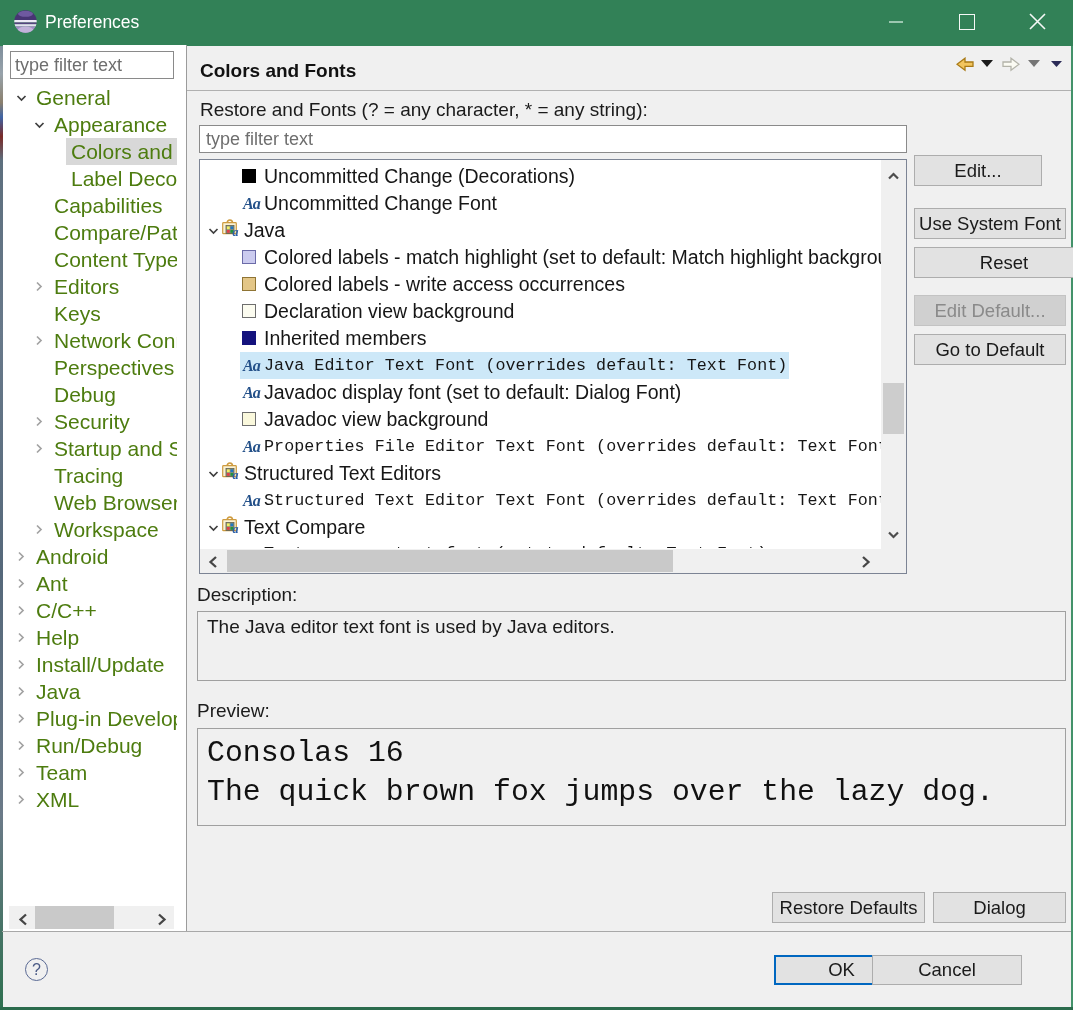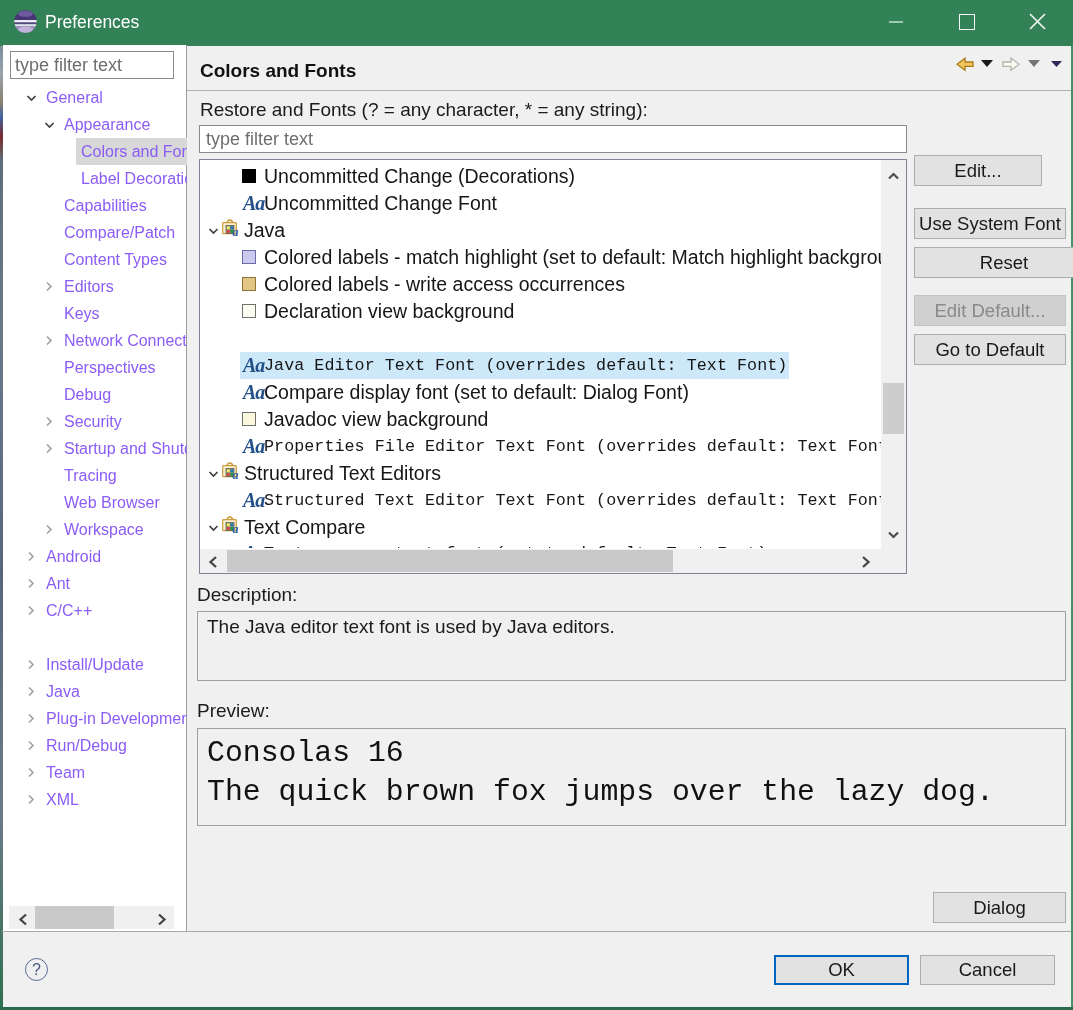--- a/index.html
+++ b/index.html
@@ -1,23 +1,23 @@
 <!DOCTYPE html>
 <html><head><meta charset="utf-8"><style>
 *{box-sizing:border-box;margin:0;padding:0}
 html,body{width:1073px;height:1010px;overflow:hidden}
 body{font-family:"Liberation Sans",sans-serif;background:#F0F0F0}
 .ab{position:absolute}
-.trow{position:absolute;left:10px;width:177px;height:27px;font-size:16px;color:#8b5cf6;white-space:nowrap;overflow:hidden}
+.trow{position:absolute;left:0;width:177px;height:27px;font-size:21px;color:#4d7c0f;white-space:nowrap;overflow:hidden}
 .trow span{position:absolute;line-height:27px}
 .lrow{position:absolute;left:0;width:681px;height:27px;font-size:19.5px;color:#161616;white-space:nowrap;overflow:hidden}
 .lrow .txt{position:absolute;line-height:27px;left:64px}
 .mono{font-family:"Liberation Mono",monospace;font-size:16.7px;letter-spacing:0.05px}
 .btn{position:absolute;background:#E2E2E2;border:1px solid #ADADAD;font-size:18.5px;color:#1a1a1a;display:flex;align-items:center;justify-content:center}
-.aa{position:absolute;font-family:"Liberation Serif",serif;font-style:italic;font-weight:bold;font-size:20px;color:#235089;letter-spacing:-1px;line-height:27px}
+.aa{position:absolute;font-family:"Liberation Serif",serif;font-style:italic;font-weight:bold;font-size:16px;color:#235089;letter-spacing:-1px;line-height:27px}
 .sw{position:absolute;width:14px;height:14px;top:6px;left:42px}
 </style></head><body>
 <div class="ab" style="left:0;top:0;width:1073px;height:1010px">
 
 <div class="ab" style="left:0;top:45px;width:3px;height:962px;background:linear-gradient(180deg,#7d8d9b 0%,#98a3ab 3%,#8a7f6d 6%,#3f64a5 7.5%,#7a2a28 9.5%,#5d6f7e 12%,#68798a 30%,#55687a 55%,#6b7a88 80%,#2f7050 100%)"></div>
 <div class="ab" style="left:1071px;top:45px;width:2px;height:962px;background:#43926A"></div>
 <div class="ab" style="left:0;top:1007px;width:1073px;height:3px;background:#2B6B4C"></div>
 <div class="ab" style="left:0;top:0;width:1073px;height:45.5px;background:#328157"></div>
 <svg class="ab" style="left:14px;top:10px" width="23" height="23">
 <defs>
@@ -128,20 +128,26 @@
         <path d="M2,1.5 L6,5.5 L2,9.5" stroke="#A2A2A2" stroke-width="1.7" fill="none"></path>
       </svg>
       <span style="left:36px">Ant</span>
     </div>
 <div class="trow" style="top:597px">
       <svg style="position:absolute;left:17px;top:8px" width="8" height="11">
         <path d="M2,1.5 L6,5.5 L2,9.5" stroke="#A2A2A2" stroke-width="1.7" fill="none"></path>
       </svg>
       <span style="left:36px">C/C++</span>
     </div>
+<div class="trow" style="top:624px">
+      <svg style="position:absolute;left:17px;top:8px" width="8" height="11">
+        <path d="M2,1.5 L6,5.5 L2,9.5" stroke="#A2A2A2" stroke-width="1.7" fill="none"></path>
+      </svg>
+      <span style="left:36px">Help</span>
+    </div>
 <div class="trow" style="top:651px">
       <svg style="position:absolute;left:17px;top:8px" width="8" height="11">
         <path d="M2,1.5 L6,5.5 L2,9.5" stroke="#A2A2A2" stroke-width="1.7" fill="none"></path>
       </svg>
       <span style="left:36px">Install/Update</span>
     </div>
 <div class="trow" style="top:678px">
       <svg style="position:absolute;left:17px;top:8px" width="8" height="11">
         <path d="M2,1.5 L6,5.5 L2,9.5" stroke="#A2A2A2" stroke-width="1.7" fill="none"></path>
       </svg>
@@ -229,28 +235,32 @@
         <span class="txt" style="left:64px">Colored labels - match highlight (set to default: Match highlight background)</span>
       </div>
 <div class="lrow" style="top:111px">
         <span class="sw" style="background:#E3C687;border:1px solid #8F7434"></span>
         <span class="txt" style="left:64px">Colored labels - write access occurrences</span>
       </div>
 <div class="lrow" style="top:138px">
         <span class="sw" style="background:#FCFCF0;border:1px solid #6E6E6E"></span>
         <span class="txt" style="left:64px">Declaration view background</span>
       </div>
+<div class="lrow" style="top:165px">
+        <span class="sw" style="background:#14127D"></span>
+        <span class="txt" style="left:64px">Inherited members</span>
+      </div>
 <div class="lrow" style="top:192px">
         <span style="position:absolute;left:40px;top:0;width:549px;height:27px;background:#CDE8F8"></span>
         <span class="aa" style="left:43px;top:0">Aa</span>
         <span class="txt mono" style="left:64px">Java Editor Text Font (overrides default: Text Font)</span>
       </div>
 <div class="lrow" style="top:219px">
         <span class="aa" style="left:43px;top:0">Aa</span>
-        <span class="txt" style="left:64px">Compare display font (set to default: Dialog Font)</span>
+        <span class="txt" style="left:64px">Javadoc display font (set to default: Dialog Font)</span>
       </div>
 <div class="lrow" style="top:246px">
         <span class="sw" style="background:#FAF8DC;border:1px solid #6E6E6E"></span>
         <span class="txt" style="left:64px">Javadoc view background</span>
       </div>
 <div class="lrow" style="top:273px">
         <span class="aa" style="left:43px;top:0">Aa</span>
         <span class="txt mono" style="left:64px">Properties File Editor Text Font (overrides default: Text Font)</span>
       </div>
 <div class="lrow" style="top:300px">
@@ -314,17 +324,18 @@
 <div class="btn" style="left:914px;top:208px;width:152px;height:31px">Use System Font</div>
 <div class="btn" style="left:914px;top:247px;width:180px;height:31px">Reset</div>
 <div class="btn" style="left:914px;top:295px;width:152px;height:31px;background:#D0D0D0;border:1px solid #C3C3C3;color:#8A8A8A">Edit Default...</div>
 <div class="btn" style="left:914px;top:334px;width:152px;height:31px">Go to Default</div>
 <div class="ab" style="left:197px;top:584px;font-size:19px;color:#1b1b1b">Description:</div>
 <div class="ab" style="left:197px;top:611px;width:869px;height:70px;background:#F0F0F0;border:1px solid #A0A0A0;font-size:19px;color:#1b1b1b;padding:4px 0 0 9px">The Java editor text font is used by Java editors.</div>
 <div class="ab" style="left:197px;top:700px;font-size:19px;color:#1b1b1b">Preview:</div>
 <div class="ab" style="left:197px;top:728px;width:869px;height:98px;background:#F0F0F0;border:1px solid #A0A0A0"></div>
 <div class="ab" style="left:207px;top:734px;font-family:'Liberation Mono',monospace;font-size:29.8px;line-height:39px;color:#111;white-space:pre">Consolas 16
 The quick brown fox jumps over the lazy dog.</div>
+<div class="btn" style="left:772px;top:892px;width:153px;height:31px">Restore Defaults</div>
 <div class="btn" style="left:933px;top:892px;width:133px;height:31px">Dialog</div>
 <div class="ab" style="left:2px;top:931px;width:1069px;height:1px;background:#A8A8A8"></div>
 <div class="ab" style="left:25px;top:958px;width:23px;height:23px;border:1.5px solid #5A6A94;border-radius:50%;color:#4A5A85;font-size:16px;text-align:center;line-height:21px">?</div>
 <div class="btn" style="left:774px;top:955px;width:135px;height:30px;border:2px solid #0067C0">OK</div>
-<div class="btn" style="left:920px;top:955px;width:135px;height:30px">Cancel</div>
+<div class="btn" style="left:872px;top:955px;width:150px;height:30px">Cancel</div>
 </div>
 </body></html>

